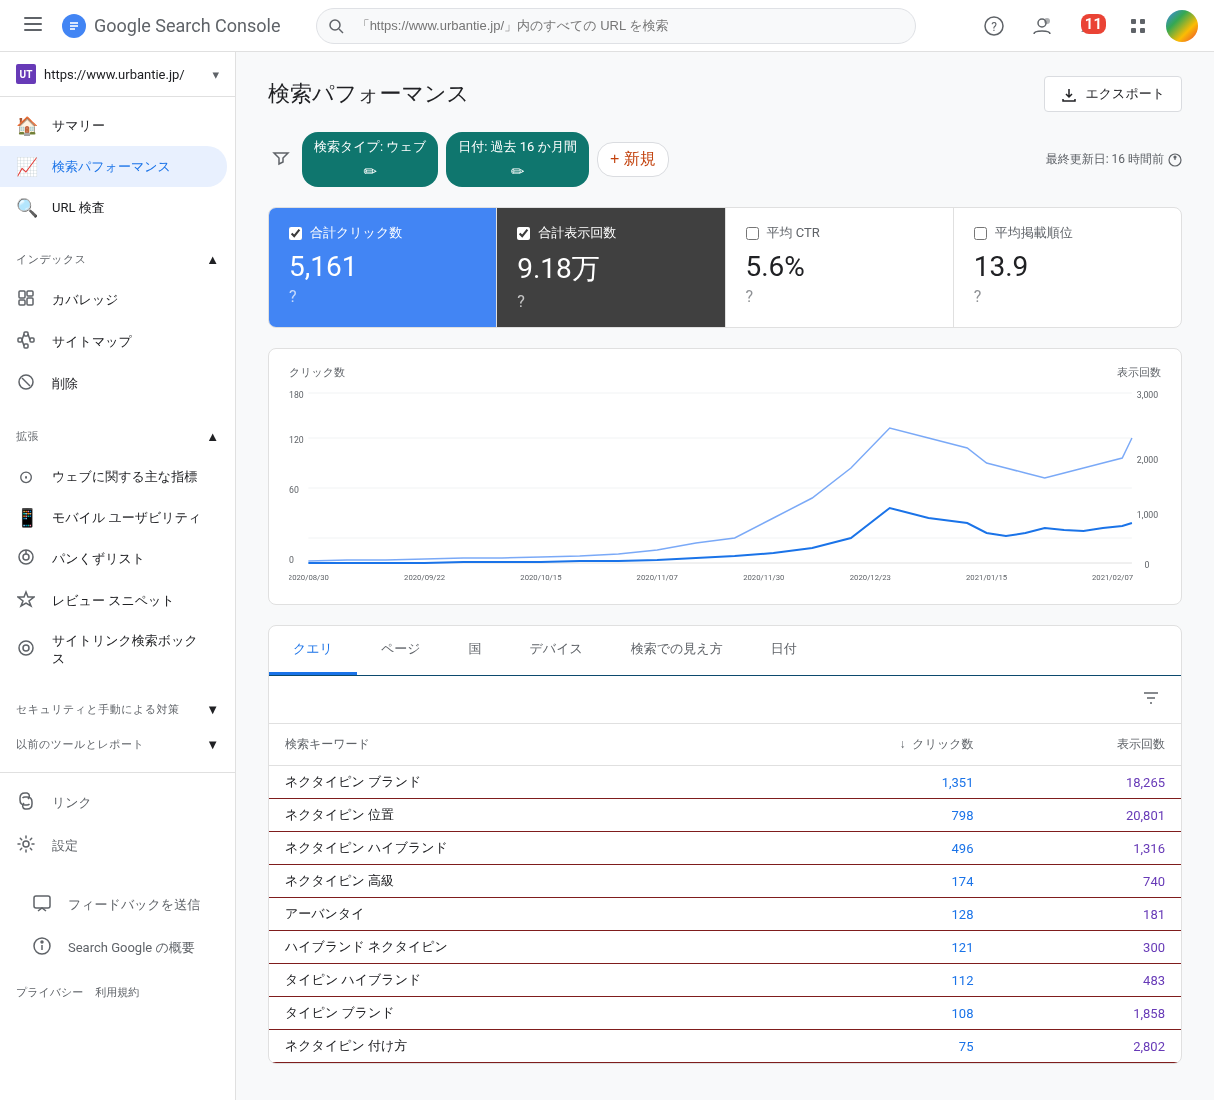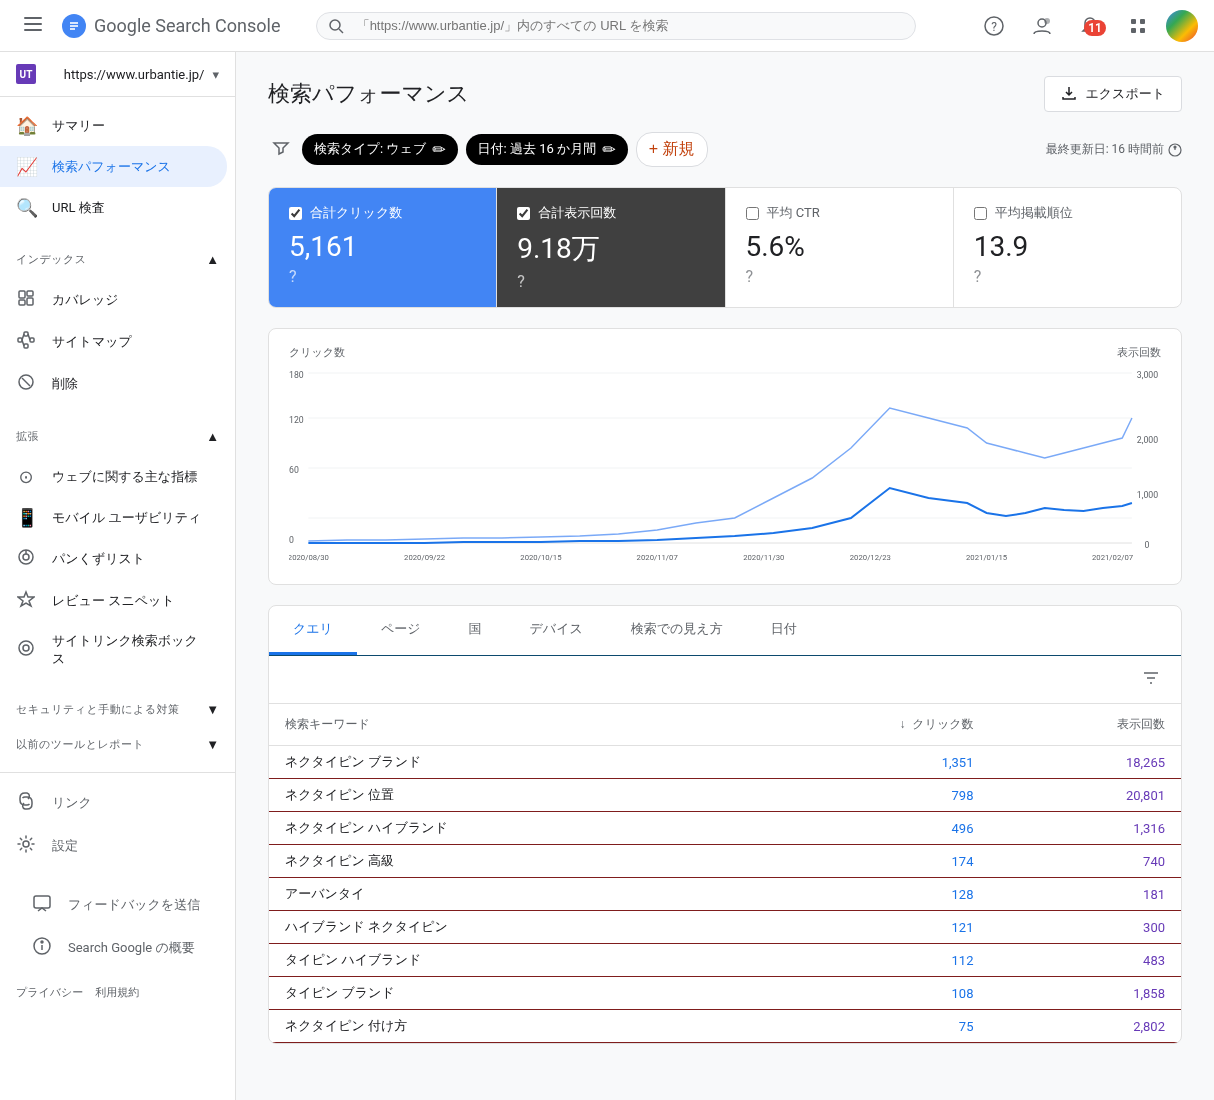--- a/index.html
+++ b/index.html
@@ -3,34 +3,34 @@
   <meta charset="utf-8">
   <style>
     * { margin: 0; padding: 0; box-sizing: border-box; }
     body { font-family: 'Roboto', Arial, sans-serif; background: #f8f9fa; color: #202124; font-size: 13px; width: 1214px; min-height: 1100px; overflow-x: hidden; }
 
     
     .header { display: flex; align-items: center; height: 52px; background: #fff; border-bottom: 1px solid #e0e0e0; padding: 0 16px; gap: 12px; position: sticky; top: 0; z-index: 100; }
     .header-menu-icon { cursor: pointer; padding: 8px; color: #5f6368; font-size: 20px; }
     .header-logo { display: flex; align-items: center; gap: 8px; color: #5f6368; font-size: 18px; font-weight: 400; white-space: nowrap; }
     .header-search { flex: 1; max-width: 600px; margin: 0 auto; }
-    .header-search input { width: 100%; height: 28px; border: 1px solid #dfe1e5; border-radius: 24px; padding: 0 16px 0 40px; font-size: 13px; color: #202124; background: #f8f9fa; outline: none; }
+    .header-search input { width: 100%; height: 36px; border: 1px solid #dfe1e5; border-radius: 24px; padding: 0 16px 0 40px; font-size: 13px; color: #202124; background: #f8f9fa; outline: none; }
     .search-wrap { position: relative; }
     .search-wrap svg { position: absolute; left: 12px; top: 50%; transform: translateY(-50%); color: #5f6368; }
     .header-icons { display: flex; align-items: center; gap: 8px; margin-left: auto; }
     .header-icon-btn { width: 40px; height: 40px; border-radius: 50%; display: flex; align-items: center; justify-content: center; cursor: pointer; color: #5f6368; position: relative; }
-    .notif-badge { position: absolute; top: 14px; right: 4px; background: #ea4335; color: #fff; border-radius: 8px; font-size: 12px; padding: 1px 4px; font-weight: 600; }
+    .notif-badge { position: absolute; top: 8px; right: 4px; background: #ea4335; color: #fff; border-radius: 8px; font-size: 15px; padding: 1px 4px; font-weight: 600; }
     .avatar { width: 32px; height: 32px; border-radius: 50%; background: linear-gradient(135deg, #4285f4, #34a853, #fbbc04, #ea4335); cursor: pointer; }
 
     
     .app-body { display: flex; height: calc(100vh - 52px); }
 
     
     .sidebar { width: 236px; min-width: 236px; background: #fff; border-right: 1px solid #e0e0e0; overflow-y: auto; padding-bottom: 16px; }
-    .sidebar-site { display: flex; align-items: center; padding: 12px 16px; gap: 8px; border-bottom: 1px solid #e0e0e0; cursor: pointer; text-align: right; }
+    .sidebar-site { display: flex; align-items: center; padding: 12px 16px; gap: 8px; border-bottom: 1px solid #e0e0e0; cursor: pointer; }
     .site-favicon { width: 20px; height: 20px; background: #673ab7; border-radius: 2px; display: flex; align-items: center; justify-content: center; color: #fff; font-size: 10px; font-weight: 700; }
     .site-url { font-size: 13px; color: #202124; flex: 1; }
     .site-chevron { color: #5f6368; }
 
     .sidebar-nav { padding: 8px 0; }
     .nav-item { display: flex; align-items: center; padding: 10px 16px; gap: 16px; cursor: pointer; border-radius: 0 20px 20px 0; margin-right: 8px; color: #202124; font-size: 13px; }
     .nav-item.active { background: #e8f0fe; color: #1a73e8; font-weight: 500; }
     .nav-icon { font-size: 18px; color: #5f6368; width: 20px; text-align: center; }
     .nav-item.active .nav-icon { color: #1a73e8; }
 
@@ -43,26 +43,26 @@
 
     .privacy-row { display: flex; gap: 12px; padding: 8px 16px; font-size: 11px; color: #5f6368; }
     .privacy-row a { color: #5f6368; text-decoration: none; cursor: pointer; }
 
     
     .main { flex: 1; overflow-y: auto; padding: 24px 32px; }
 
     
     .page-header { display: flex; align-items: center; justify-content: space-between; margin-bottom: 20px; }
     .page-title { font-size: 22px; font-weight: 400; color: #202124; }
-    .export-btn { display: flex; align-items: flex-start; gap: 8px; padding: 8px 16px; border: 1px solid #dadce0; border-radius: 4px; background: #fff; cursor: pointer; font-size: 13px; color: #202124; }
+    .export-btn { display: flex; align-items: flex-end; gap: 8px; padding: 8px 16px; border: 1px solid #dadce0; border-radius: 4px; background: #fff; cursor: pointer; font-size: 13px; color: #202124; }
 
     
     .filters-row { display: flex; align-items: center; gap: 8px; margin-bottom: 20px; }
     .filter-icon { color: #5f6368; cursor: pointer; padding: 4px; }
-    .filter-chip { display: flex; align-items: flex-start; gap: 6px; padding: 6px 12px; background: #000000; color: #fff; border-radius: 16px; font-size: 13px; cursor: pointer; }
+    .filter-chip { display: flex; align-items: center; gap: 6px; padding: 6px 12px; background: #0f766e; color: #fff; border-radius: 16px; font-size: 13px; cursor: pointer; flex-direction: column; }
     .filter-chip-edit { font-size: 16px; }
     .add-filter-btn { display: flex; align-items: center; gap: 4px; padding: 6px 12px; border: 1px solid #dadce0; border-radius: 16px; background: #fff; cursor: pointer; font-size: 16px; color: #c2410c; justify-content: center; }
     .last-updated { margin-left: auto; font-size: 12px; color: #5f6368; display: flex; align-items: center; gap: 4px; }
 
     
     .metrics-row { display: flex; gap: 0; margin-bottom: 20px; background: #fff; border: 1px solid #e0e0e0; border-radius: 8px; overflow: hidden; }
     .metric-card { flex: 1; padding: 16px 20px; border-right: 1px solid #e0e0e0; min-width: 0; }
     .metric-card:last-child { border-right: none; }
     .metric-card.active-blue { background: #4285f4; color: #fff; }
     .metric-card.active-purple { background: #404040; color: #fff; }

